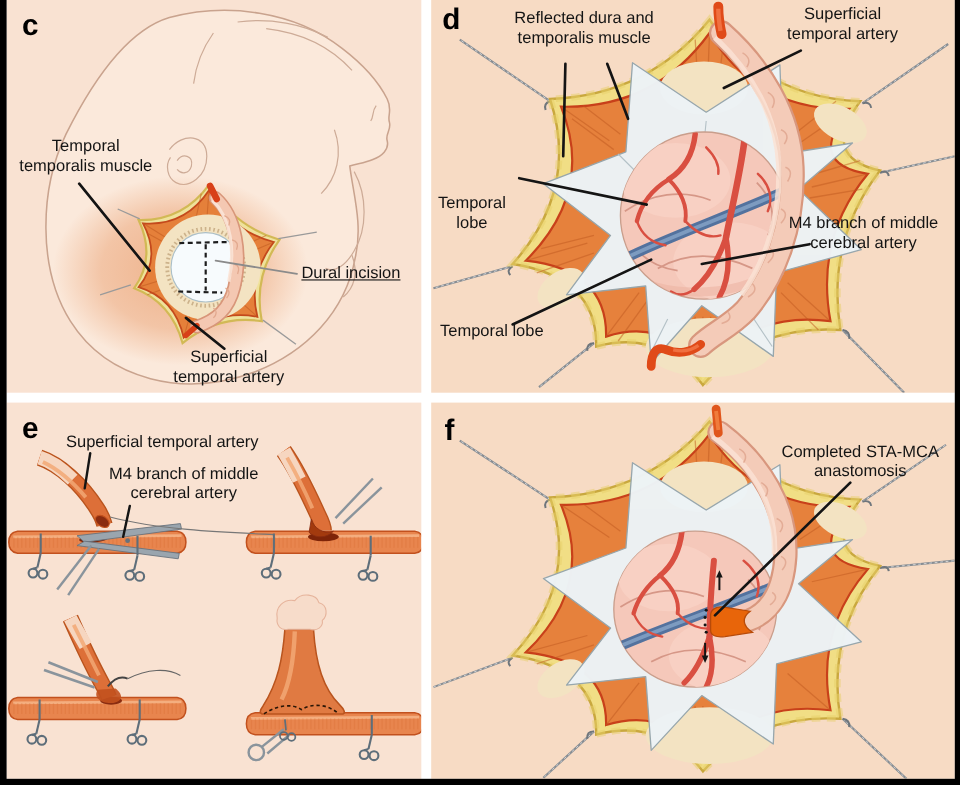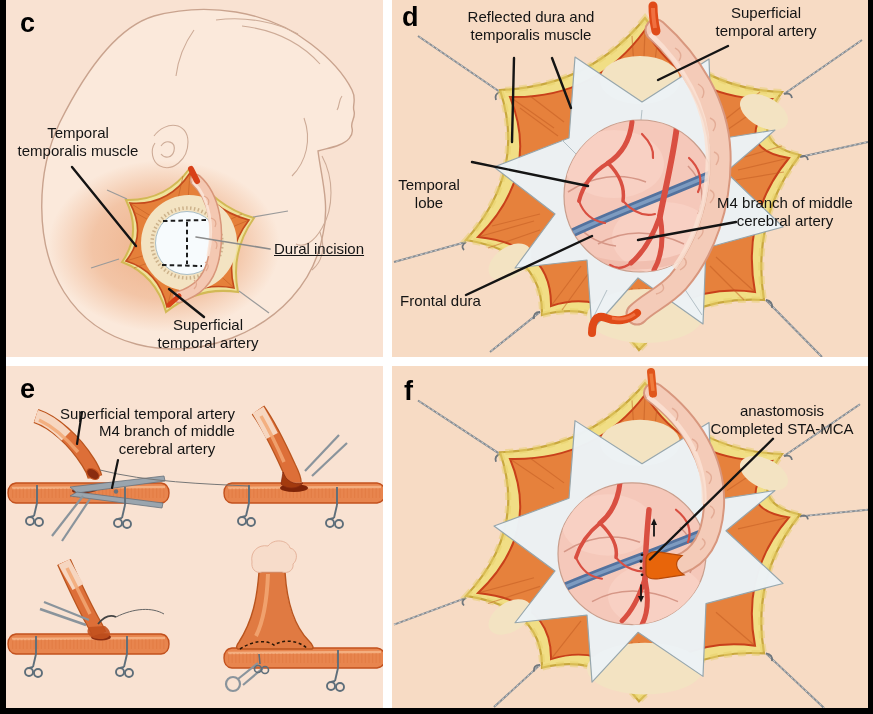--- a/index.html
+++ b/index.html
@@ -253,21 +253,21 @@
     </div>
     <div class="lbl center" style="left:0;top:132px;width:74px;margin-top:44px;">
       <div>Temporal</div>
       <div>lobe</div>
     </div>
     <div class="lbl center" style="left:314px;top:194px;width:158px;">
       <div>M4 branch of middle</div>
       <div>cerebral artery</div>
     </div>
     <div class="lbl" style="left:8px;top:292px;">
-      <div>Frontal dura</div>
+      <div>Temporal lobe</div>
     </div>
   </div>
 
   <div class="panel" id="panel-e" style="left:6px;top:366px;width:377px;height:342px;">
     <svg width="377" height="342" viewBox="0 0 377 342">
       <defs>
         <g id="arterySeg">
           <path d="M10,117 L155,117 Q163,118 163,127 Q163,136 155,137 L10,137 Q2,136 2,127 Q2,118 10,117 Z" fill="#e8854e" stroke="#c2511e" stroke-width="1.4"></path>
           <path d="M6,122 L159,121" stroke="#f5b285" stroke-width="2.5" opacity="0.9" fill="none"></path>
           <path d="M6,127 L159,127" stroke="#d2622a" stroke-width="10" stroke-dasharray="1.2,2.4" opacity="0.22" fill="none"></path>
@@ -361,21 +361,21 @@
           </g>
         </g>
       </g>
 
       <g stroke="#141414" stroke-width="2.2" stroke-linecap="round">
         <path d="M76,46 L71,78"></path>
           <path d="M112,94 L106,122"></path>
       </g>
     </svg>
     <div class="letter" style="left:14px;top:10px;">e</div>
-    <div class="lbl" style="left:54px;top:39px;">
+    <div class="lbl" style="left:54px;top:27px;">
       <div>Superficial temporal artery</div>
     </div>
     <div class="lbl center" style="left:86px;top:56px;width:150px;">
       <div>M4 branch of middle</div>
       <div>cerebral artery</div>
     </div>
   </div>
 
   <div class="panel" id="panel-f" style="left:392px;top:366px;width:476px;height:342px;">
     <svg width="476" height="342" viewBox="0 0 476 357" preserveAspectRatio="none">
@@ -490,21 +490,21 @@
           <circle cx="250" cy="197" r="1.4"></circle>
             <circle cx="249" cy="204" r="1.4"></circle>
           <circle cx="249" cy="211" r="1.4"></circle>
             <circle cx="250" cy="218" r="1.4"></circle>
         </g>
       </g>
       <path d="M381,76 L258,202" stroke="#141414" stroke-width="2.4" stroke-linecap="round"></path>
     </svg>
     <div class="letter" style="left:12px;top:12px;">f</div>
     <div class="lbl center" style="left:306px;top:36px;width:168px;">
+      <div>Completed STA-MCA</div>
       <div>anastomosis</div>
-      <div>Completed STA-MCA</div>
     </div>
   </div>
 
   <div class="frame" style="left:0;top:0;width:6px;height:714px;"></div>
   <div class="frame" style="left:868px;top:0;width:5px;height:714px;"></div>
   <div class="frame" style="left:0;top:708px;width:873px;height:6px;"></div>
 </div>
 
 </body></html>

